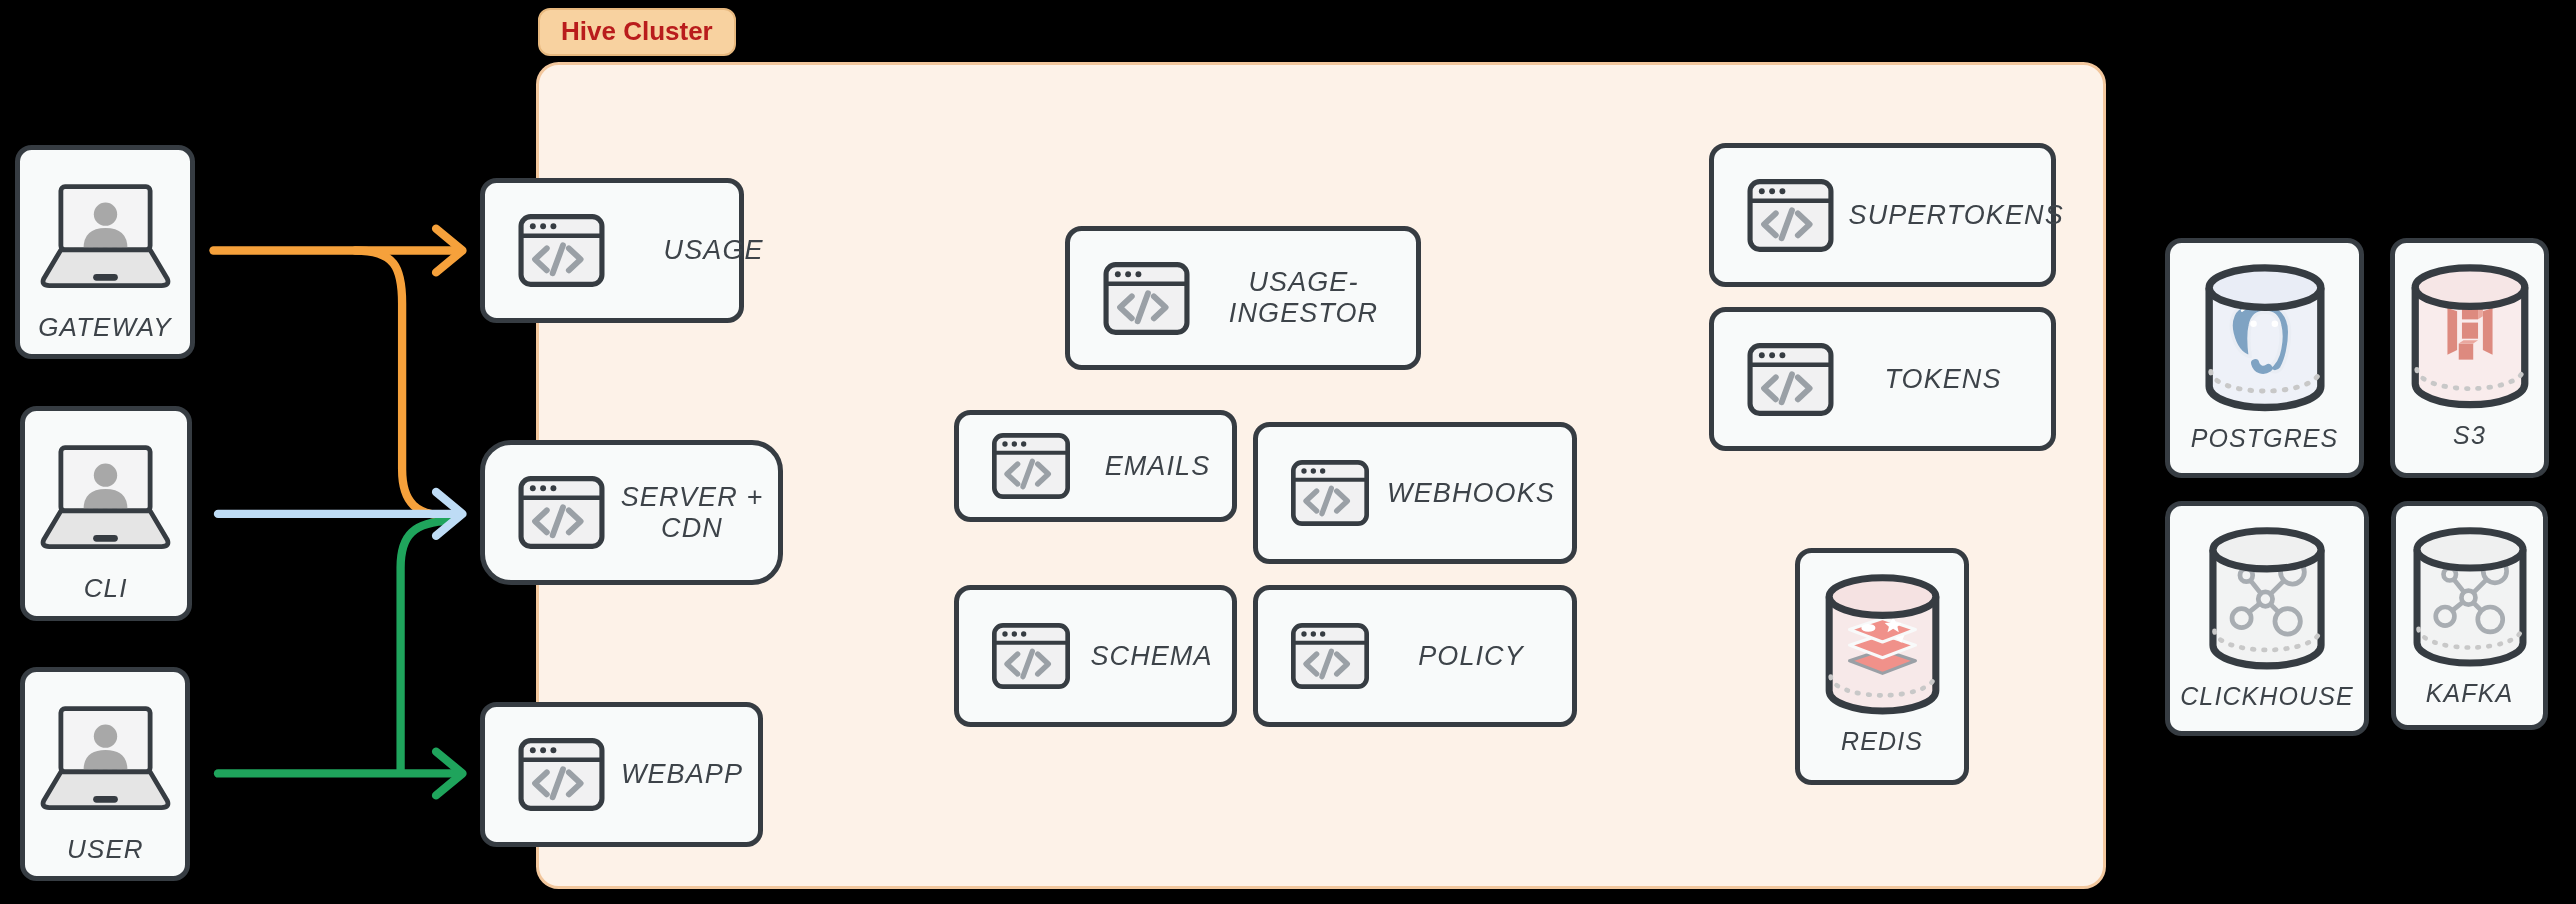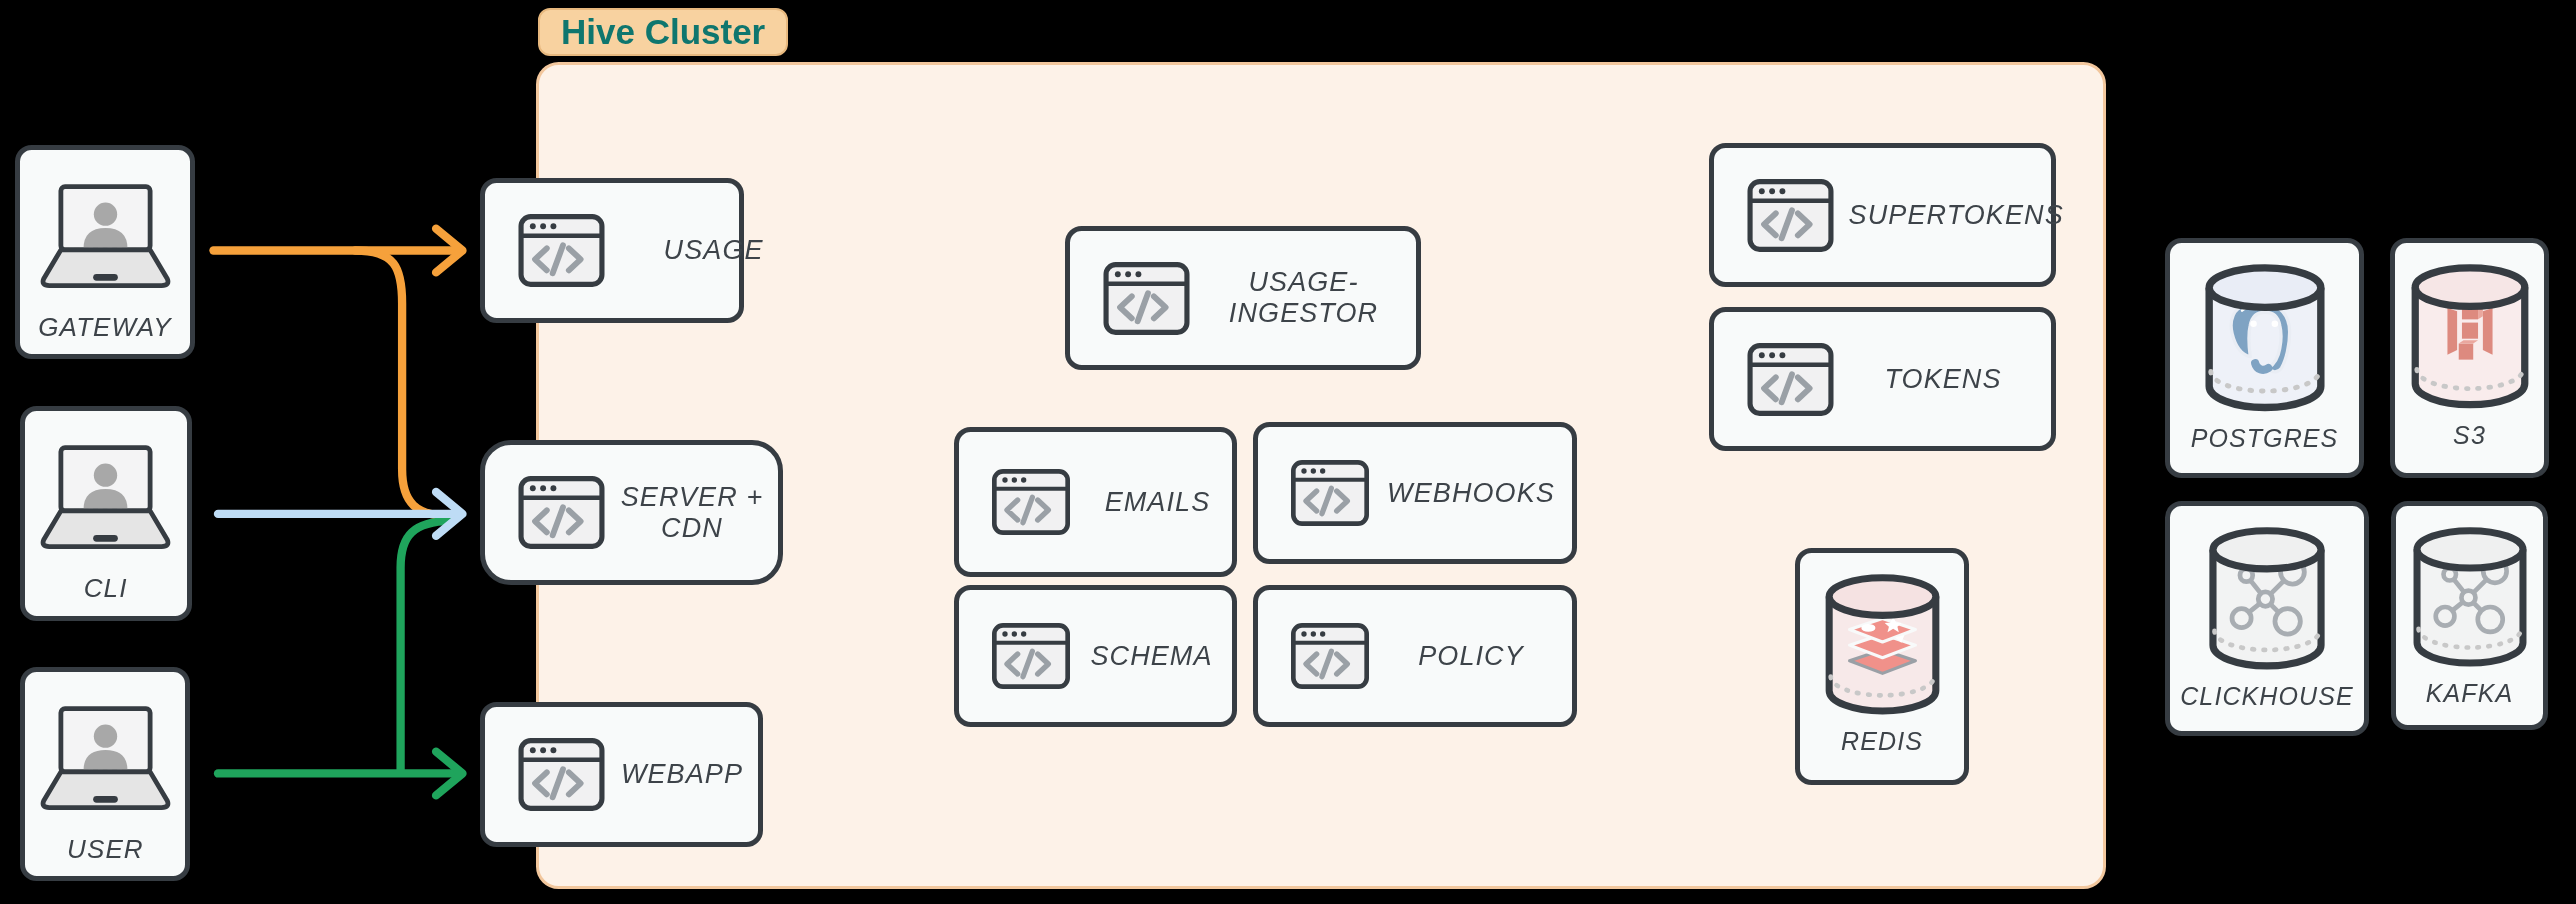--- a/index.html
+++ b/index.html
@@ -3,21 +3,21 @@
 <meta charset="utf-8">
 <style>
   html,body{margin:0;padding:0;background:#000;}
   .canvas{position:relative;width:2576px;height:904px;background:#000;overflow:hidden;
           font-family:"Liberation Sans",sans-serif;}
   
   .cluster{position:absolute;left:536px;top:62px;width:1570px;height:827px;
            background:#fdf2e8;border:3px solid #f2c79d;border-radius:22.6px;box-sizing:border-box;}
   .cluster-tag{position:absolute;left:538px;top:7.5px;height:44px;display:flex;align-items:center;
                padding:0 21px;background:#f8d2a0;border:2.3px solid #e7b87e;border-radius:12px;
-               font-size:35px;font-weight:700;color:#0f766e;z-index:4;}
+               font-size:26px;font-weight:700;color:#b91c1c;z-index:4;}
   
   .node{position:absolute;background:#f8fafa;border:5.3px solid #363c42;border-radius:16.6px;
         box-sizing:border-box;z-index:3;display:flex;}
   .client,.db{flex-direction:column;align-items:center;}
   .service{flex-direction:row;align-items:center;}
   .label{font-style:italic;color:#3d4349;letter-spacing:1.1px;font-weight:500;}
   .client .label{font-size:26px;margin-top:16.6px;}
   .db .label{font-size:25px;margin-top:5px;}
   .service .label{font-size:27px;flex:1;text-align:center;padding:0 13.6px;}
   .client svg.laptop{margin-top:30px;}
@@ -111,21 +111,21 @@
       <rect x="5" y="5" width="110" height="92" rx="13" fill="#f1f1f2" stroke="#363c42" stroke-width="7"></rect>
       <path d="M5 31 H115" stroke="#363c42" stroke-width="6"></path>
       <circle cx="21" cy="18" r="4" fill="#363c42"></circle>
         <circle cx="35" cy="18" r="4" fill="#363c42"></circle>
         <circle cx="49" cy="18" r="4" fill="#363c42"></circle>
       <path d="M40 48 L24 63 L40 78 M48 82 L62 44 M70 48 L86 63 L70 78" fill="none" stroke="#9aa0a6" stroke-width="8" stroke-linecap="round" stroke-linejoin="round"></path>
     </svg>
     <div class="label">USAGE-INGESTOR</div>
   </div>
 
-  <div class="node service" style="left:954px;top:427px;width:283px;height:150px;gap:12px;">
+  <div class="node service" style="left:954px;top:410px;width:283px;height:112px;gap:12px;">
     <svg class="browser" width="80" height="72" viewBox="0 0 120 102">
       <rect x="5" y="5" width="110" height="92" rx="13" fill="#f1f1f2" stroke="#363c42" stroke-width="7"></rect>
       <path d="M5 31 H115" stroke="#363c42" stroke-width="6"></path>
       <circle cx="21" cy="18" r="4" fill="#363c42"></circle>
         <circle cx="35" cy="18" r="4" fill="#363c42"></circle>
         <circle cx="49" cy="18" r="4" fill="#363c42"></circle>
       <path d="M40 48 L24 63 L40 78 M48 82 L62 44 M70 48 L86 63 L70 78" fill="none" stroke="#9aa0a6" stroke-width="8" stroke-linecap="round" stroke-linejoin="round"></path>
     </svg>
     <div class="label">EMAILS</div>
   </div>

